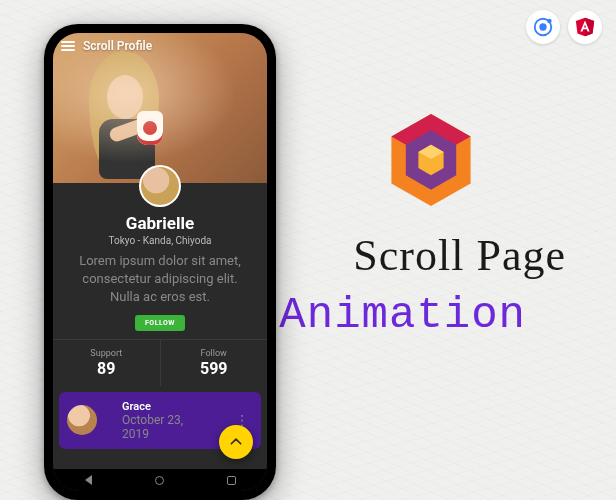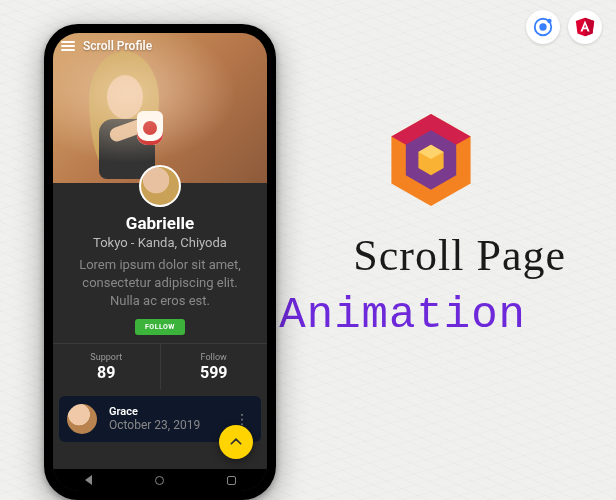--- a/index.html
+++ b/index.html
@@ -92,42 +92,42 @@
     width: 42px; height: 42px; border-radius: 50%;
     background: #fff; padding: 2px;
   }
   .avatar {
     width:100%;height:100%;border-radius:50%;
     background: radial-gradient(circle at 40% 35%, #e8c2a0 0 38%, #caa257 40% 100%);
   }
 
   .profile-info { text-align: center; padding: 30px 12px 8px; background: #2a2a2a; }
   .name { font-size: 17px; font-weight: 700; }
-  .loc { font-size: 13px; color: #bbb; margin-top: 2px; }
+  .loc { font-size: 10px; color: #bbb; margin-top: 2px; }
   .bio { font-size: 13px; color: #888; margin-top: 6px; line-height: 1.4; padding: 0 6px; }
   .follow-btn {
     display: inline-block; margin-top: 8px;
     background: #3cb43c; color: #fff;
     font-size: 7px; font-weight: 700; letter-spacing: 0.5px;
     padding: 4px 10px; border-radius: 3px;
   }
 
   .stats {
     display: flex; background: #2a2a2a;
     border-top: 1px solid #3a3a3a;
     justify-content: center;
   }
   .stat { flex:1; text-align:center; padding: 8px 0; border-right: 1px solid #3a3a3a; }
   .stat:last-child { border-right: none; }
   .stat-label { font-size: 9px; color: #999; }
   .stat-val { font-size: 16px; font-weight: 700; margin-top: 1px; }
 
   .list-item {
-    display: flex; align-items: center; gap: 12px;
-    background: #0f172a; margin: 6px 6px 0; padding: 8px;
+    display: flex; align-items: center; gap: 25px;
+    background: #4c1d95; margin: 6px 6px 0; padding: 8px;
     border-radius: 6px;
   }
   .li-avatar {
     width: 30px; height: 30px; border-radius: 50%;
     background: radial-gradient(circle at 40% 35%, #f0c9a8 0 40%, #b8834f 42% 100%);
   }
   .li-text { flex:1; }
   .li-name { font-size: 11px; font-weight: 600; }
   .li-date { font-size: 12px; color: #888; }
   .li-more { color:#888; font-size:14px; padding:0 4px; }

